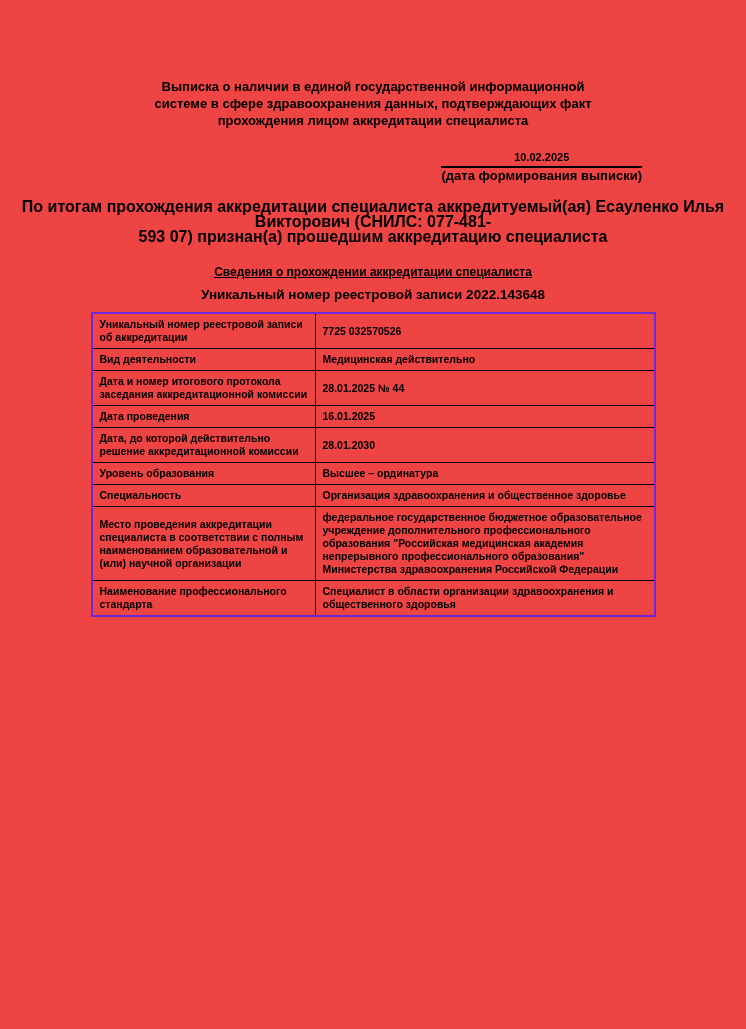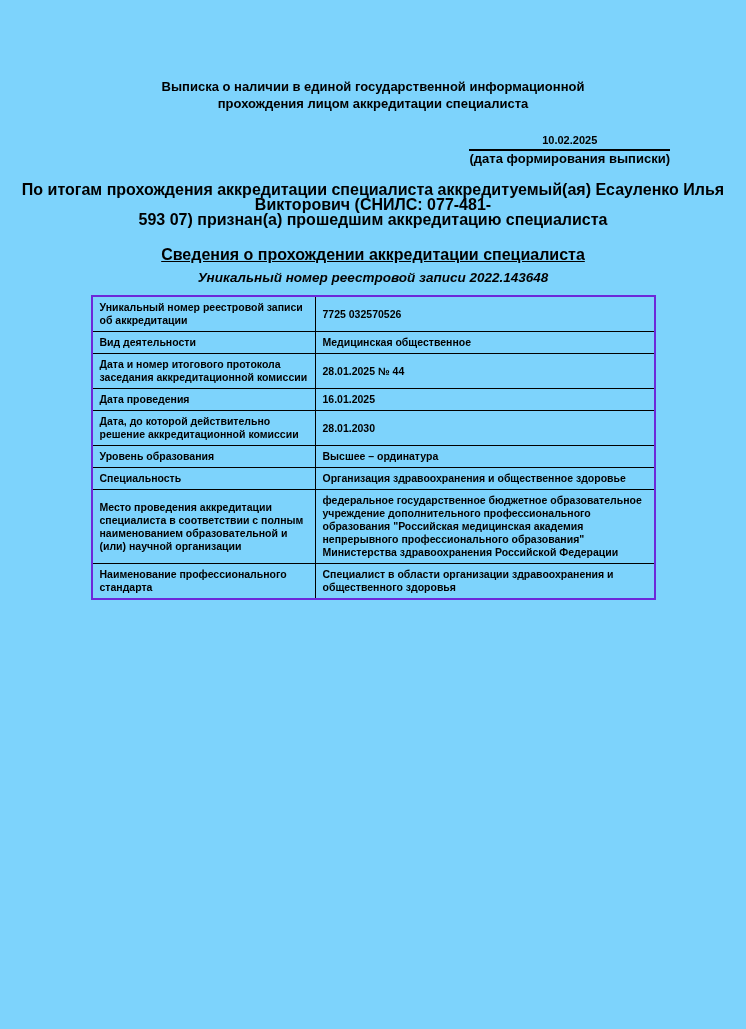--- a/index.html
+++ b/index.html
@@ -5,37 +5,37 @@
   html, body {
     margin: 0;
     padding: 0;
     background: #ffffff;
   }
   .page {
     position: relative;
     width: 746px;
     height: 1029px;
     margin: 0 auto;
-    background: #7dd3fc;
+    background: #ef4444;
     color: #000000;
     font-family: "Liberation Sans", sans-serif;
     font-weight: 700;
     box-sizing: border-box;
     padding-top: 78px;
     overflow: hidden;
   }
   .doc-title {
     text-align: center;
     font-size: 13px;
     line-height: 17px;
   }
   .date-row {
     display: flex;
     justify-content: flex-end;
-    padding-right: 76px;
+    padding-right: 104px;
     margin-top: 22px;
   }
   .date-block {
     display: inline-block;
     text-align: center;
   }
   .date-value {
     display: block;
     font-size: 11px;
     line-height: 13px;
@@ -50,30 +50,29 @@
   }
   .intro {
     margin-top: 16px;
     text-align: center;
     font-size: 16px;
     line-height: 15px;
   }
   .section-heading {
     margin-top: 21px;
     text-align: center;
-    font-size: 16px;
+    font-size: 12px;
     line-height: 14px;
     text-decoration: underline;
   }
   .record-heading {
     margin-top: 7px;
     text-align: center;
     font-size: 13.5px;
     line-height: 18px;
-    font-style: italic;
   }
   table.acc-table {
     width: 565px;
     margin: 8px auto 0 auto;
     border-collapse: collapse;
     border: 2px solid #6d28d9;
   }
   table.acc-table td {
     border: 1px solid #000000;
     font-size: 10.5px;
@@ -85,20 +84,21 @@
   td.cell-label { width: 208px; }
   td.cell-value { }
 </style>
 </head>
 <body>
 
 <div class="page">
 
   <div class="doc-title">
     <div>Выписка о наличии в единой государственной информационной</div>
+    <div>системе в сфере здравоохранения данных, подтверждающих факт</div>
     <div>прохождения лицом аккредитации специалиста</div>
   </div>
 
   <div class="date-row">
     <div class="date-block">
       <span class="date-value">10.02.2025</span>
       <span class="date-caption">(дата формирования выписки)</span>
     </div>
   </div>
 
@@ -112,21 +112,21 @@
   <div class="record-heading">Уникальный номер реестровой записи 2022.143648</div>
 
   <table class="acc-table">
     <tbody>
       <tr>
         <td class="cell-label">Уникальный номер реестровой записи об аккредитации</td>
         <td class="cell-value">7725 032570526</td>
       </tr>
       <tr>
         <td class="cell-label">Вид деятельности</td>
-        <td class="cell-value">Медицинская общественное</td>
+        <td class="cell-value">Медицинская действительно</td>
       </tr>
       <tr>
         <td class="cell-label">Дата и номер итогового протокола заседания аккредитационной комиссии</td>
         <td class="cell-value">28.01.2025 № 44</td>
       </tr>
       <tr>
         <td class="cell-label">Дата проведения</td>
         <td class="cell-value">16.01.2025</td>
       </tr>
       <tr>

